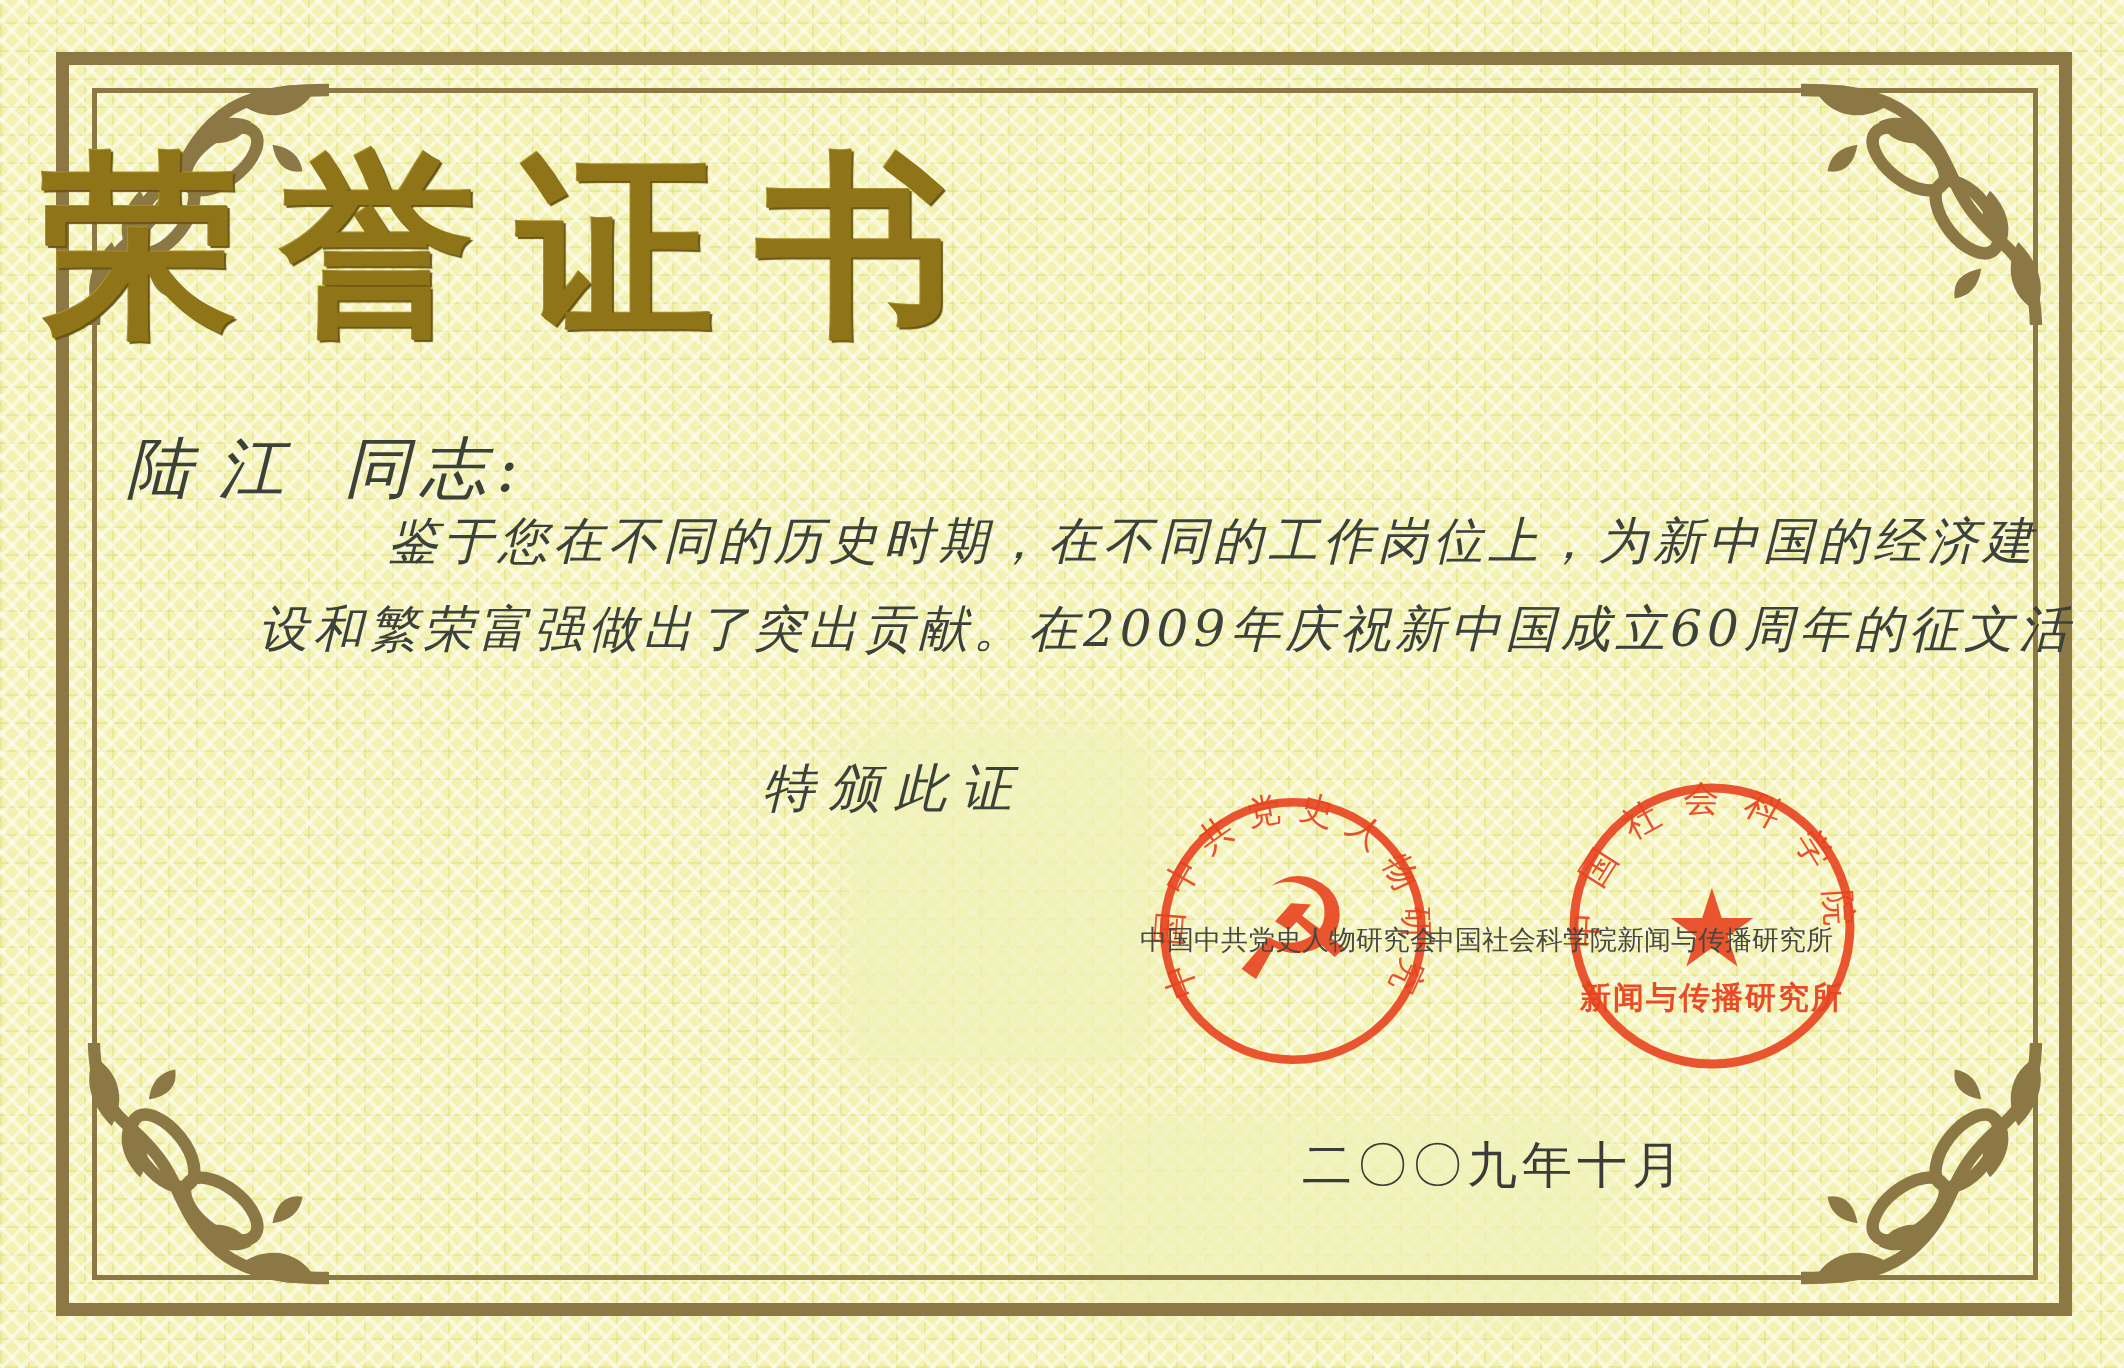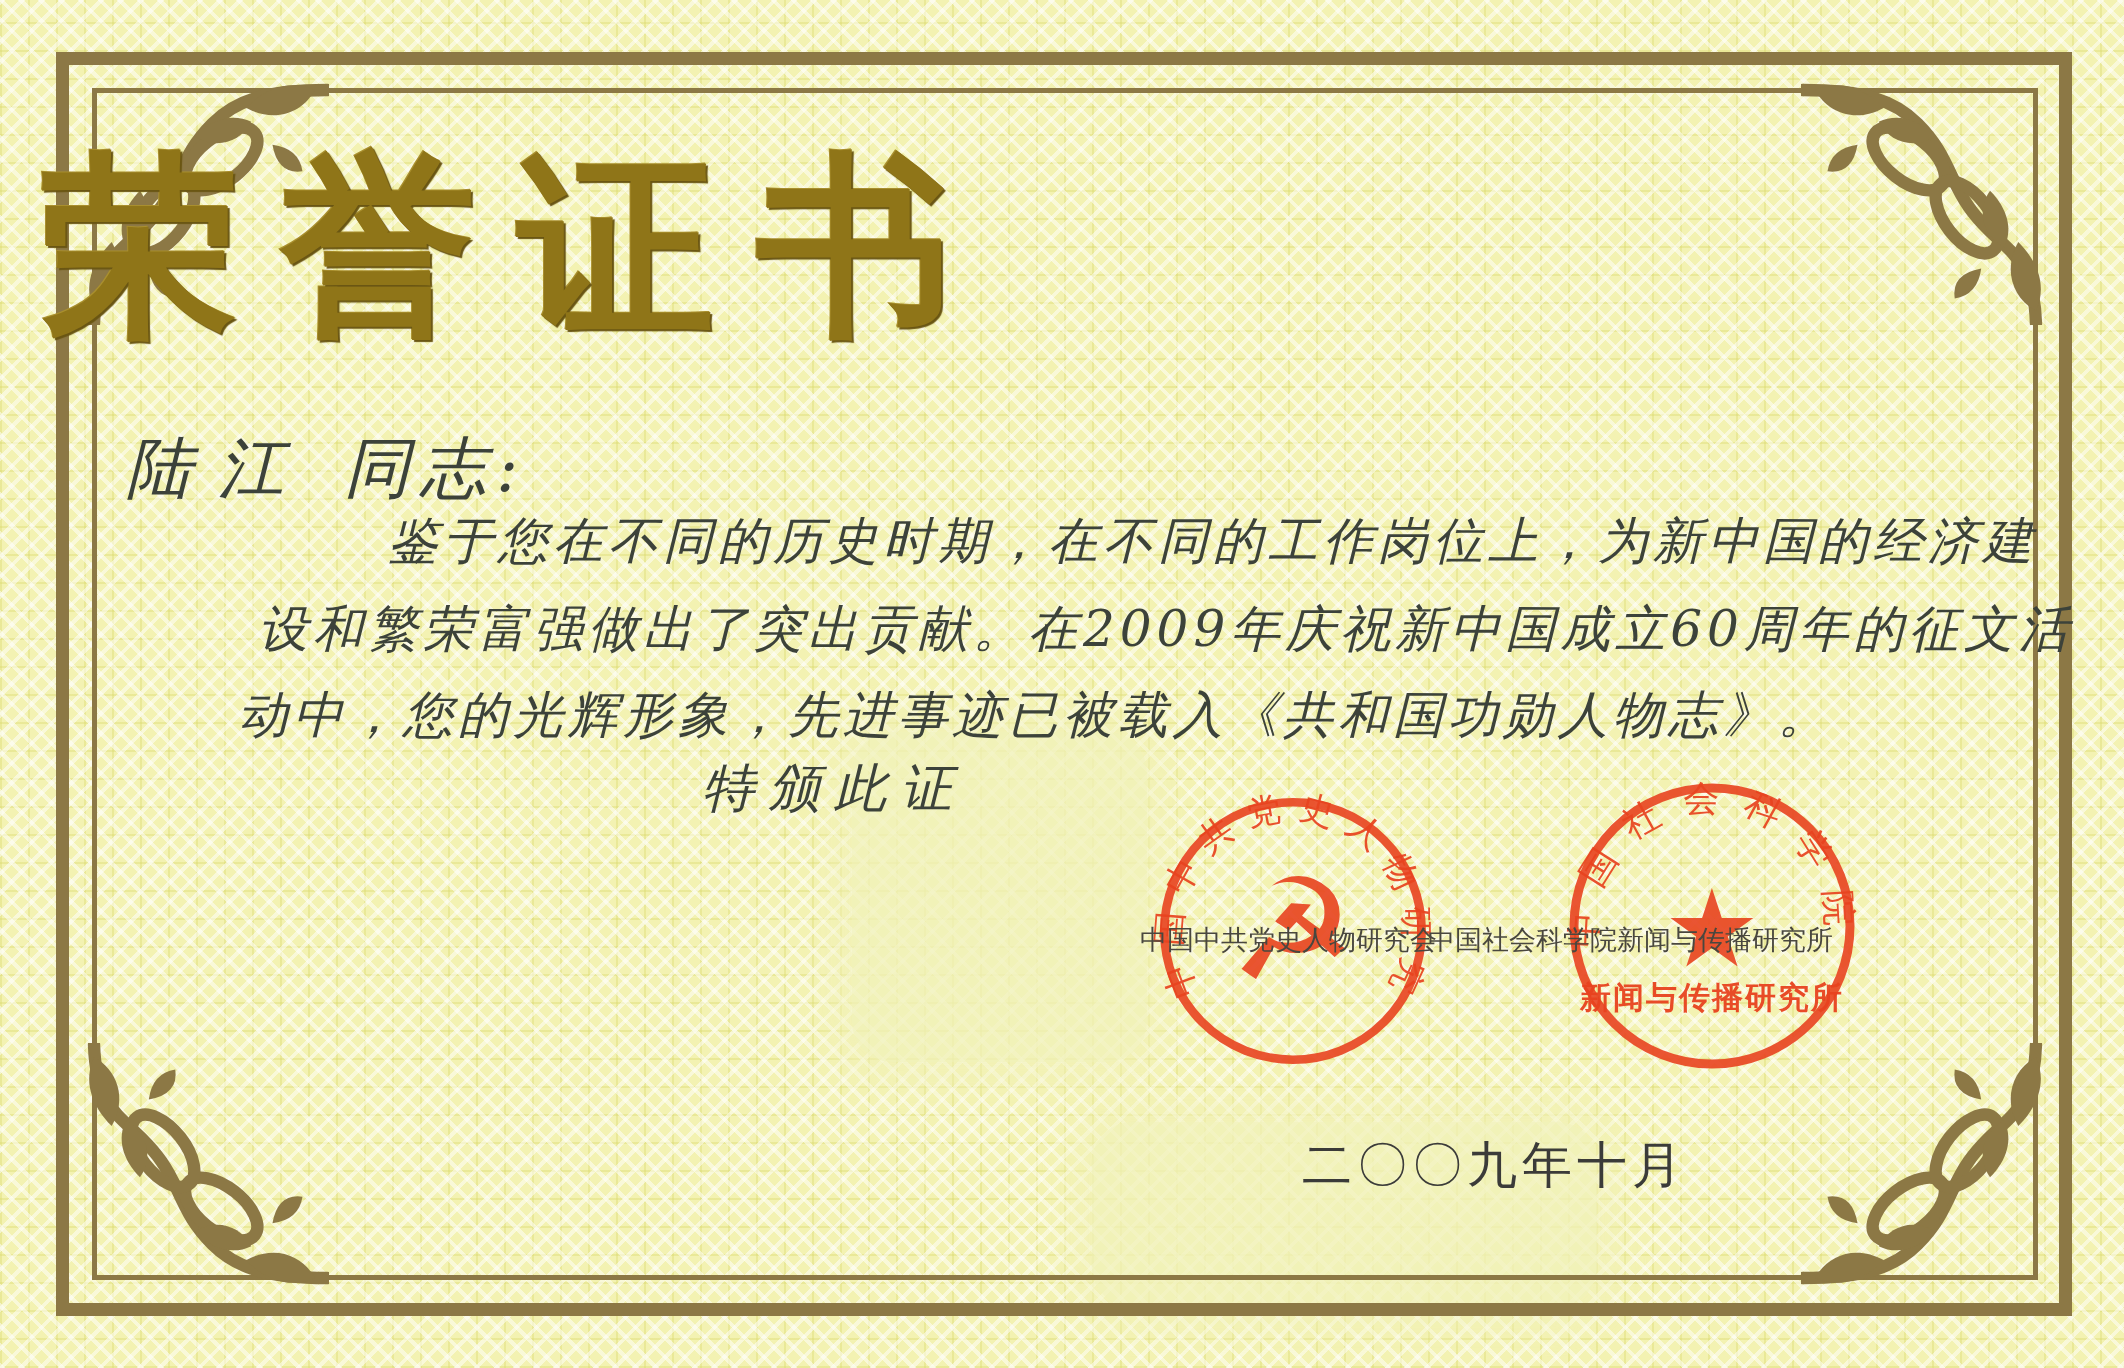--- a/index.html
+++ b/index.html
@@ -51,21 +51,21 @@
 
   .recipient-line{ left:126px; top:424px; font-size:66px; }
   .recipient-name{ letter-spacing:26px; }
   .recipient-suffix{ margin-left:34px; letter-spacing:10px; }
 
   .body-line{ font-size:50px; letter-spacing:5px; }
   .body-line-1{ left:388px; top:508px; }
   .body-line-2{ left:238px; top:596px;margin-left:20px; }
   .body-line-3{ left:238px; top:682px; }
 
-  .closing{ left:702px; top:754px; font-size:52px; letter-spacing:14px; }
+  .closing{ left:762px; top:754px; font-size:52px; letter-spacing:14px; }
 
   .date{
     position:absolute; left:1302px; top:1132px; font-size:50px; letter-spacing:5px;
     color:#3b3b39; z-index:4; white-space:nowrap;text-align:center;
   }
 
   .seal{ position:absolute; z-index:5; }
   .seal-left{ left:1150px; top:788px; width:286px; height:286px; }
   .seal-right{ left:1562px; top:776px; width:300px; height:300px; }
 
@@ -120,21 +120,20 @@
     </svg>
 
   <div class="title">荣誉证书</div>
 
   <div class="handwriting recipient-line">
     <span class="recipient-name">陆江</span><span class="recipient-suffix">同志:</span>
   </div>
 
   <div class="handwriting body-line body-line-1">鉴于您在不同的历史时期，在不同的工作岗位上，为新中国的经济建</div>
   <div class="handwriting body-line body-line-2">设和繁荣富强做出了突出贡献。在2009年庆祝新中国成立60周年的征文活</div>
-  <div class="handwriting body-line body-line-3">动中，您的光辉形象，先进事迹已被载入《共和国功勋人物志》。</div>
 
   <div class="handwriting closing">特颁此证</div>
 
   <svg class="seal seal-left" viewBox="0 0 300 300">
     <defs>
       <path id="arc-left" d="M 54,217 A 117 117 0 1 1 246,217" fill="none"></path>
     </defs>
     <circle cx="150" cy="150" r="135" fill="none" stroke="#e8431f" stroke-width="9" opacity="0.9"></circle>
     <text font-size="36" fill="#e8431f" opacity="0.92" style="letter-spacing:15px; font-family:'DejaVu Sans',sans-serif;">
       <textPath href="#arc-left" startOffset="4">中国中共党史人物研究会</textPath>

